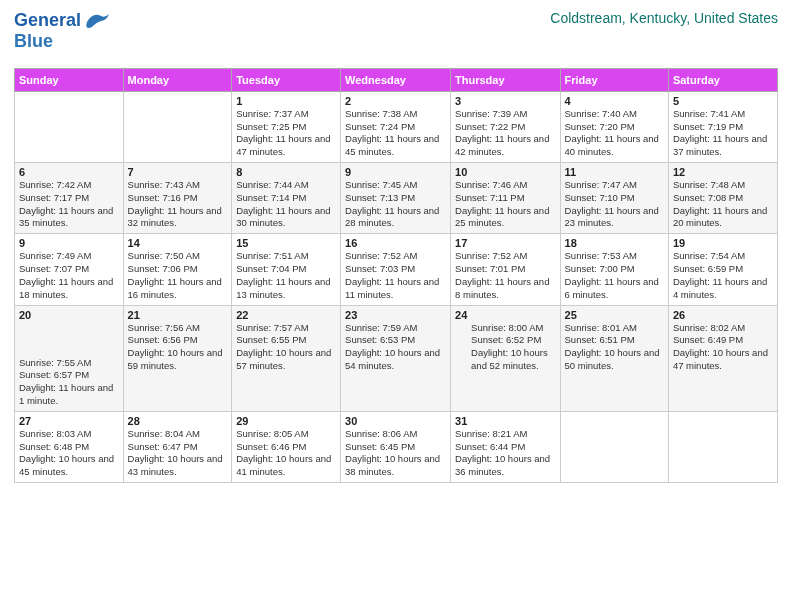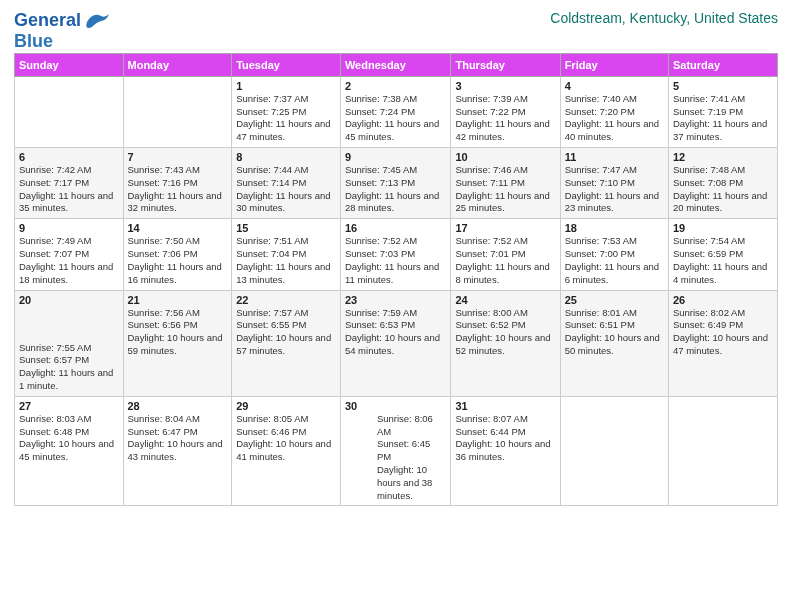--- a/index.html
+++ b/index.html
@@ -12,21 +12,21 @@
     }
     .page {
       width: 792px;
       height: 612px;
       padding: 10px 14px;
     }
     .header {
       display: flex;
       justify-content: space-between;
       align-items: flex-start;
-      margin-bottom: 1px;
+      margin-bottom: 16px;
     }
     .logo {
       display: flex;
       align-items: center;
       gap: 0;
     }
     .logo-text {
       font-size: 18px;
       font-weight: bold;
       color: #1a1a1a;
@@ -270,21 +270,21 @@
 Daylight: 10 hours and 57 minutes.</div>
           </td>
           <td>
             <span class="day-num">23</span>
             <div class="day-info" style="white-space: pre-line;">Sunrise: 7:59 AM
 Sunset: 6:53 PM
 Daylight: 10 hours and 54 minutes.</div>
           </td>
           <td>
             <span class="day-num">24</span>
-            <div class="day-info" style="white-space: pre-line;">Sunrise: 8:00 AM
+            <div class="day-info" style="white-space: pre-line; margin-left: 16px;">Sunrise: 8:00 AM
 Sunset: 6:52 PM
 Daylight: 10 hours and 52 minutes.</div>
           </td>
           <td>
             <span class="day-num">25</span>
             <div class="day-info" style="white-space: pre-line;">Sunrise: 8:01 AM
 Sunset: 6:51 PM
 Daylight: 10 hours and 50 minutes.</div>
           </td>
           <td>
@@ -308,27 +308,27 @@
 Daylight: 10 hours and 43 minutes.</div>
           </td>
           <td>
             <span class="day-num">29</span>
             <div class="day-info" style="white-space: pre-line;">Sunrise: 8:05 AM
 Sunset: 6:46 PM
 Daylight: 10 hours and 41 minutes.</div>
           </td>
           <td>
             <span class="day-num">30</span>
-            <div class="day-info" style="white-space: pre-line; margin-left: 32px;">Sunrise: 8:06 AM
+            <div class="day-info" style="white-space: pre-line;">Sunrise: 8:06 AM
 Sunset: 6:45 PM
 Daylight: 10 hours and 38 minutes.</div>
           </td>
           <td>
             <span class="day-num">31</span>
-            <div class="day-info" style="white-space: pre-line;">Sunrise: 8:07 AM
+            <div class="day-info" style="white-space: pre-line;">Sunrise: 8:21 AM
 Sunset: 6:44 PM
 Daylight: 10 hours and 36 minutes.</div>
           </td>
           <td class="empty-cell"></td>
           <td class="empty-cell"></td>
         </tr>
       </tbody>
   </table>
 </div>
 

